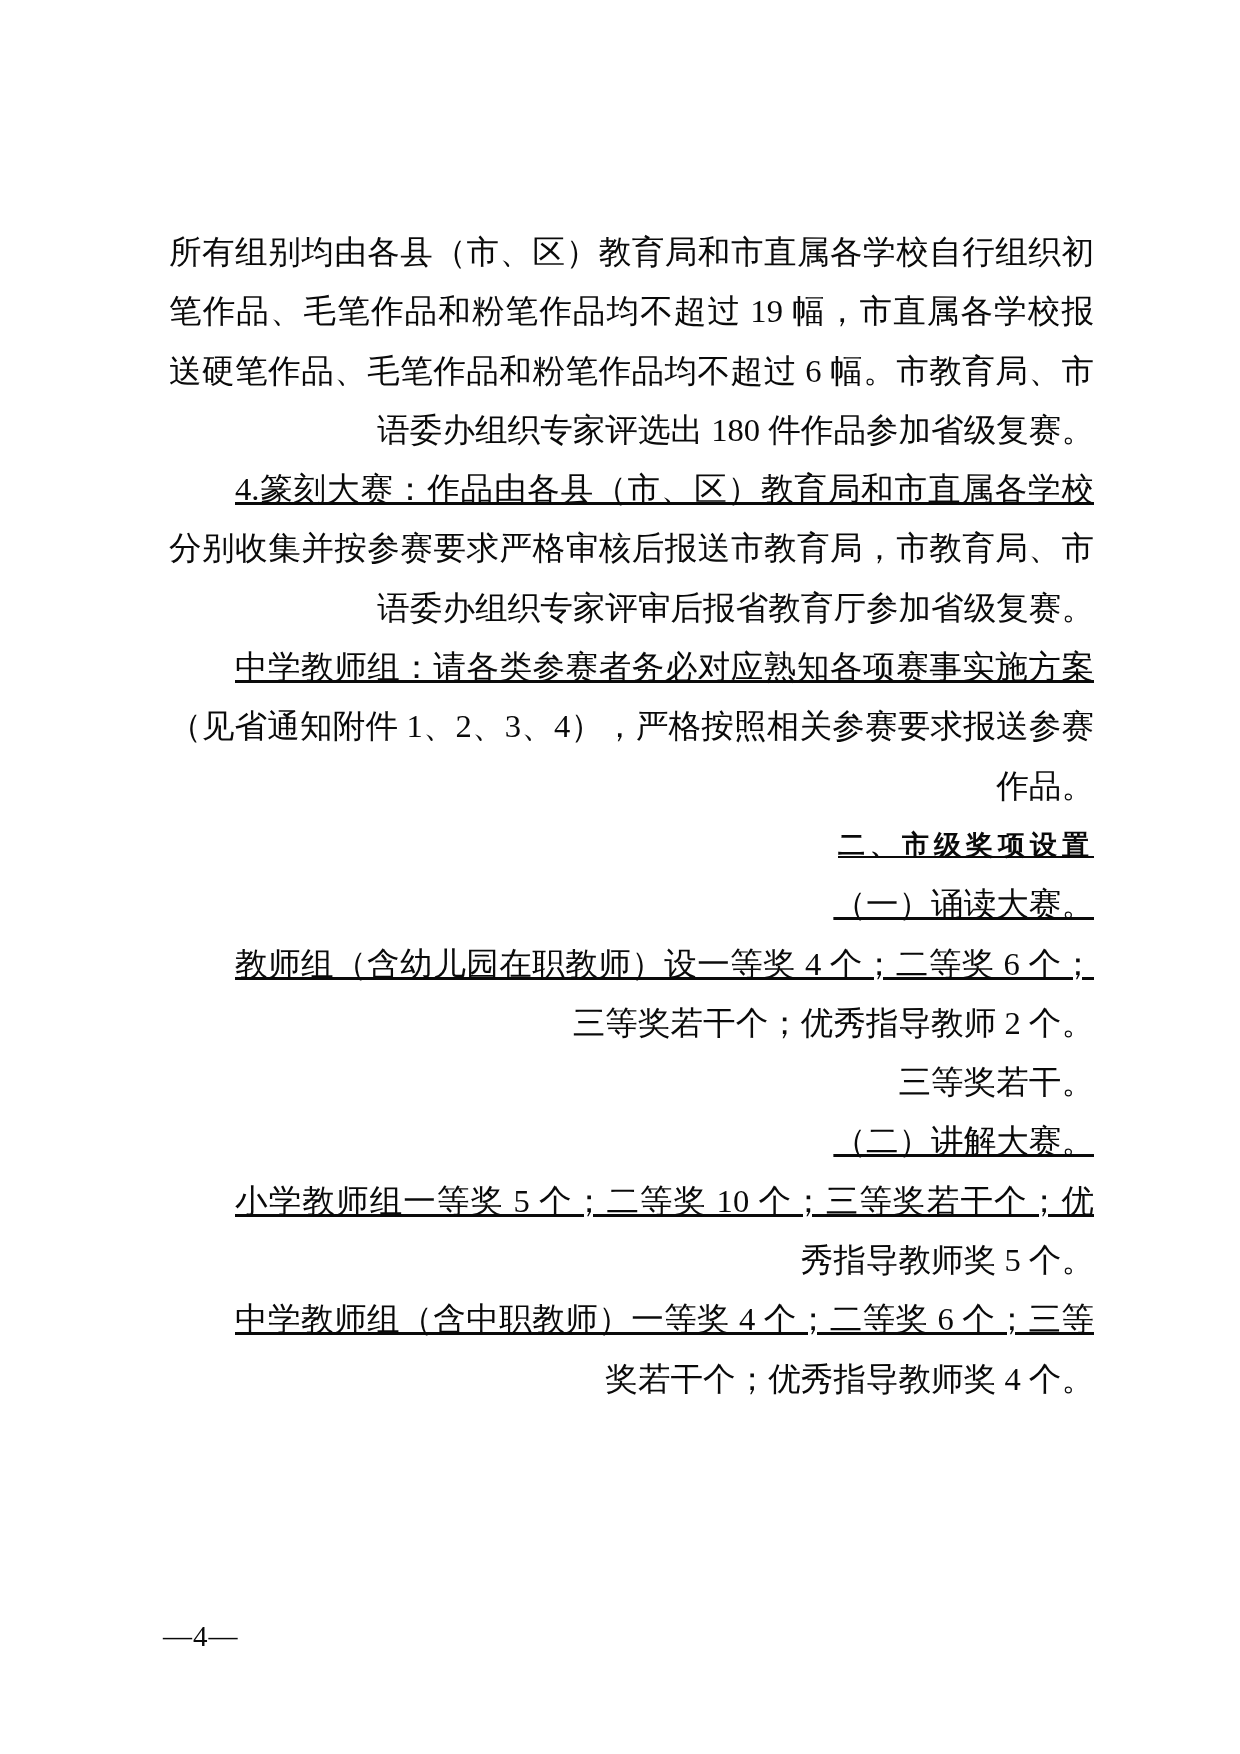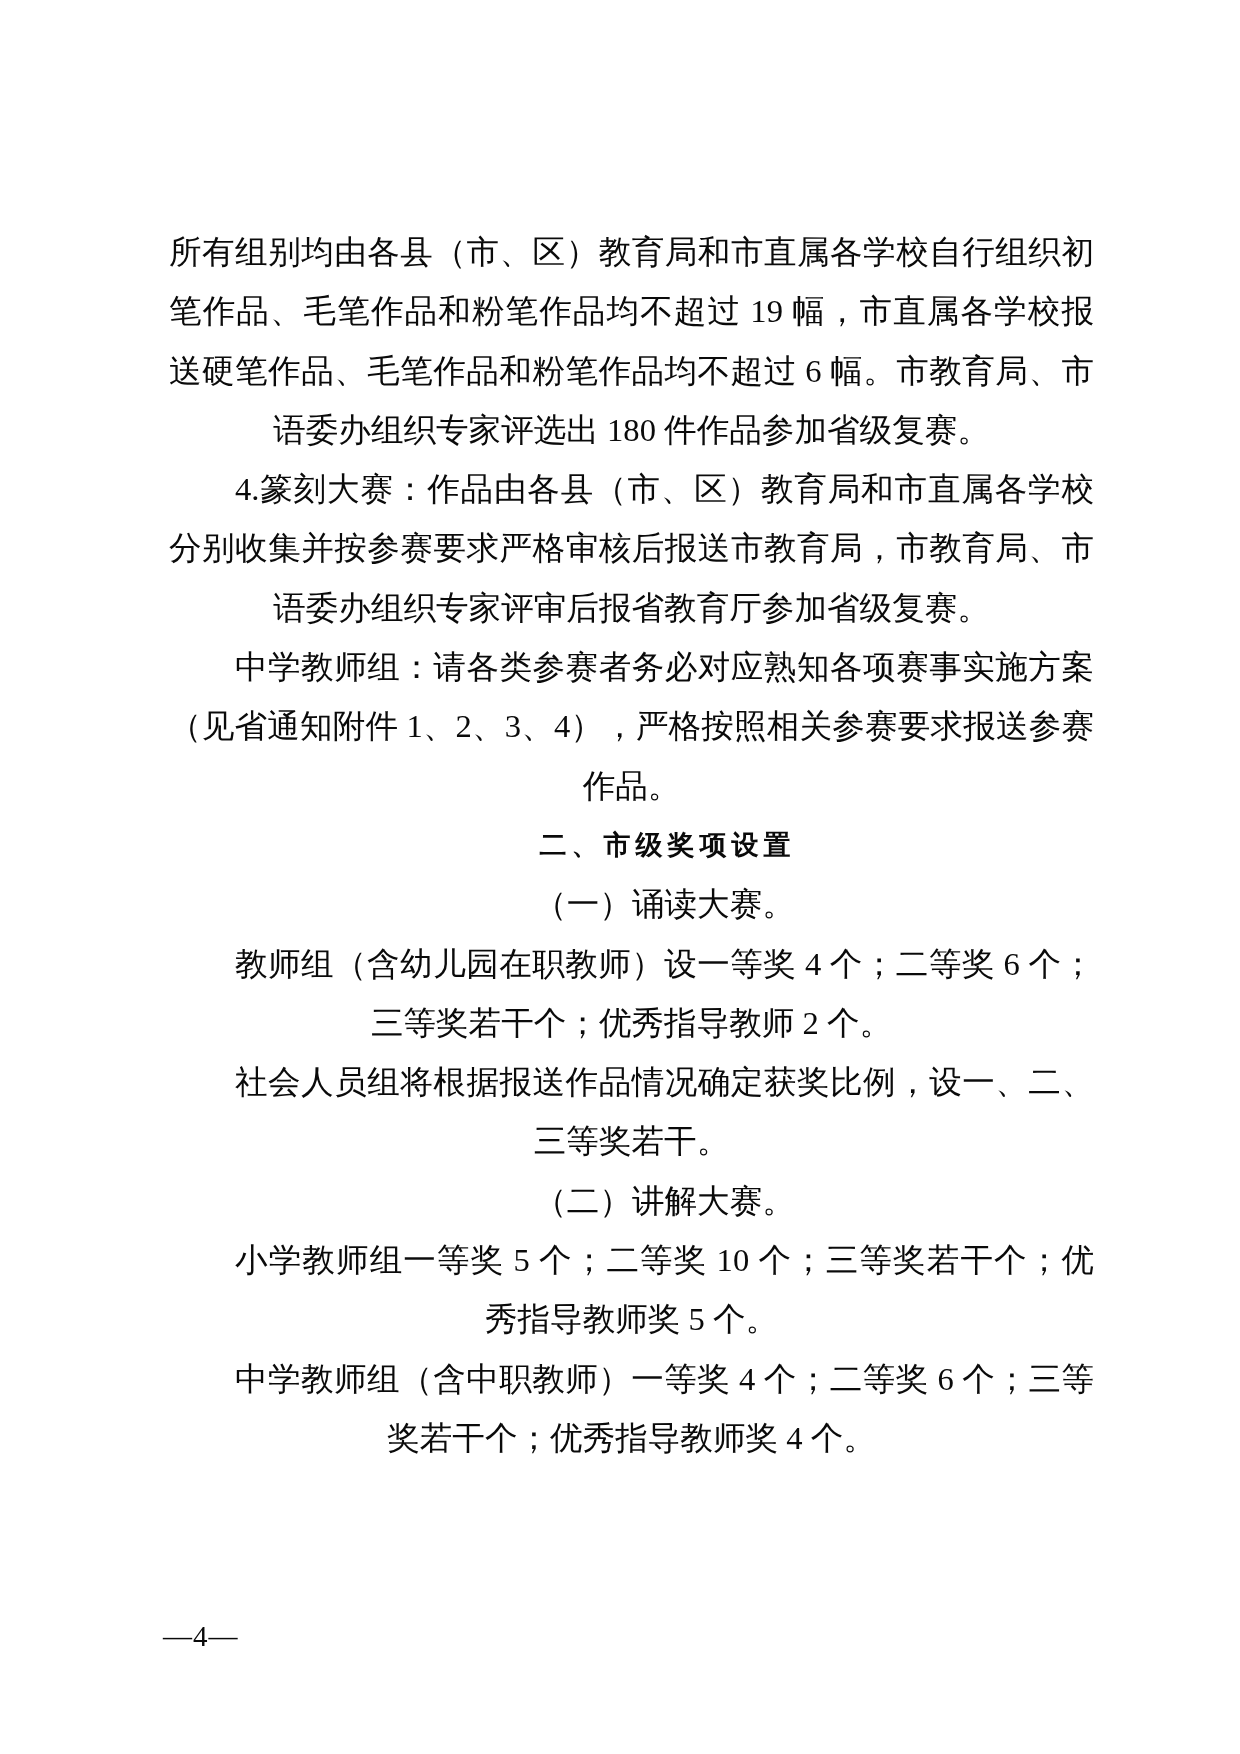--- a/index.html
+++ b/index.html
@@ -19,29 +19,30 @@
   .text-body {
     position: absolute;
     left: 169px;
     top: 223px;
     width: 925px;
   }
   .ln {
     font-size: 32.6px;
     line-height: 59.3px;
     height: 59.3px;
-    text-align: center;
+    text-align: right;
     white-space: pre-wrap;
   }
   .ln.j {
     text-align: justify;
     text-align-last: justify;
   }
   .ln.ind {
     text-indent: 66px;
+    text-decoration: underline;
   }
   .ln.head {
     font-family: "Liberation Sans", "DejaVu Sans", sans-serif;
     font-weight: 700;
     font-size: 27px;
     letter-spacing: 5px;
     text-indent: 72px;
   }
   .page-footer {
     position: absolute;
@@ -65,21 +66,20 @@
     <div class="ln j ind">4.篆刻大赛：作品由各县（市、区）教育局和市直属各学校</div>
     <div class="ln j">分别收集并按参赛要求严格审核后报送市教育局，市教育局、市</div>
     <div class="ln">语委办组织专家评审后报省教育厅参加省级复赛。</div>
     <div class="ln j ind">中学教师组：请各类参赛者务必对应熟知各项赛事实施方案</div>
     <div class="ln j">（见省通知附件 1、2、3、4），严格按照相关参赛要求报送参赛</div>
     <div class="ln">作品。</div>
     <div class="ln head ind">二、市级奖项设置</div>
     <div class="ln ind">（一）诵读大赛。</div>
     <div class="ln j ind">教师组（含幼儿园在职教师）设一等奖 4 个；二等奖 6 个；</div>
     <div class="ln">三等奖若干个；优秀指导教师 2 个。</div>
-    <div class="ln j ind">社会人员组将根据报送作品情况确定获奖比例，设一、二、</div>
     <div class="ln">三等奖若干。</div>
     <div class="ln ind">（二）讲解大赛。</div>
     <div class="ln j ind">小学教师组一等奖 5 个；二等奖 10 个；三等奖若干个；优</div>
     <div class="ln">秀指导教师奖 5 个。</div>
     <div class="ln j ind">中学教师组（含中职教师）一等奖 4 个；二等奖 6 个；三等</div>
     <div class="ln">奖若干个；优秀指导教师奖 4 个。</div>
   </div>
 
   <div class="page-footer">—4—</div>
 </div>

